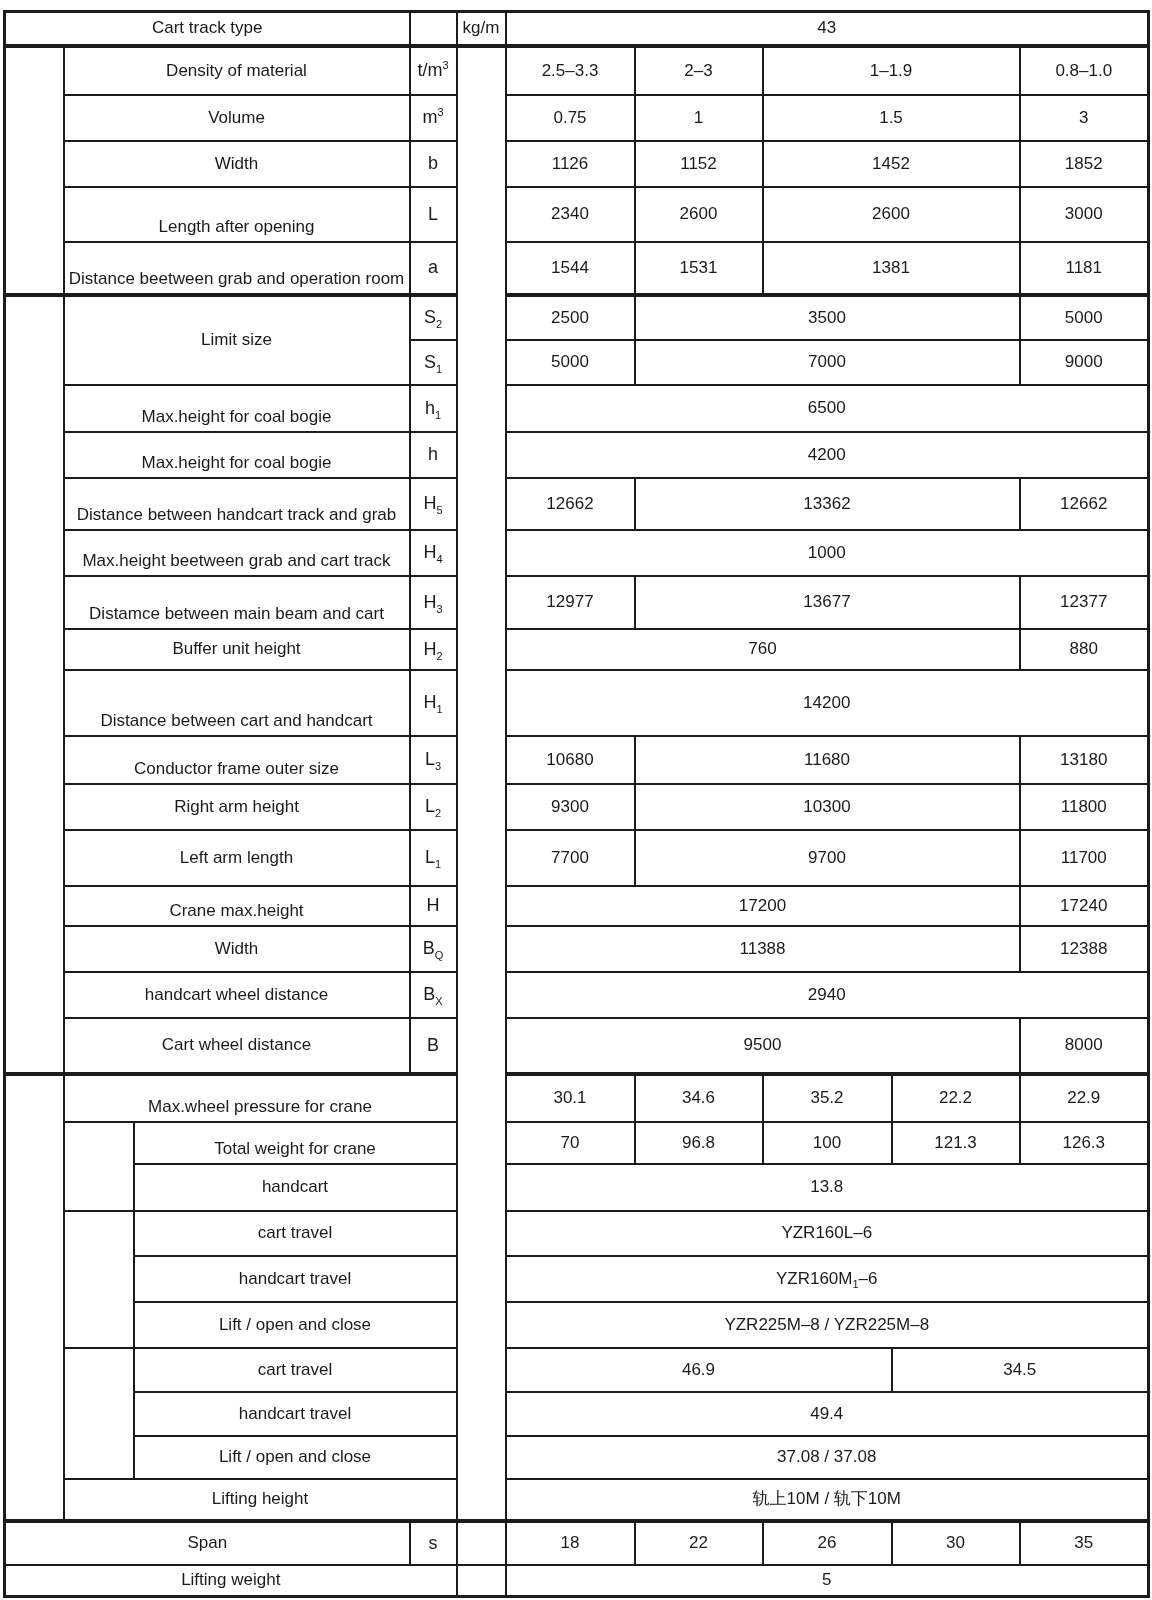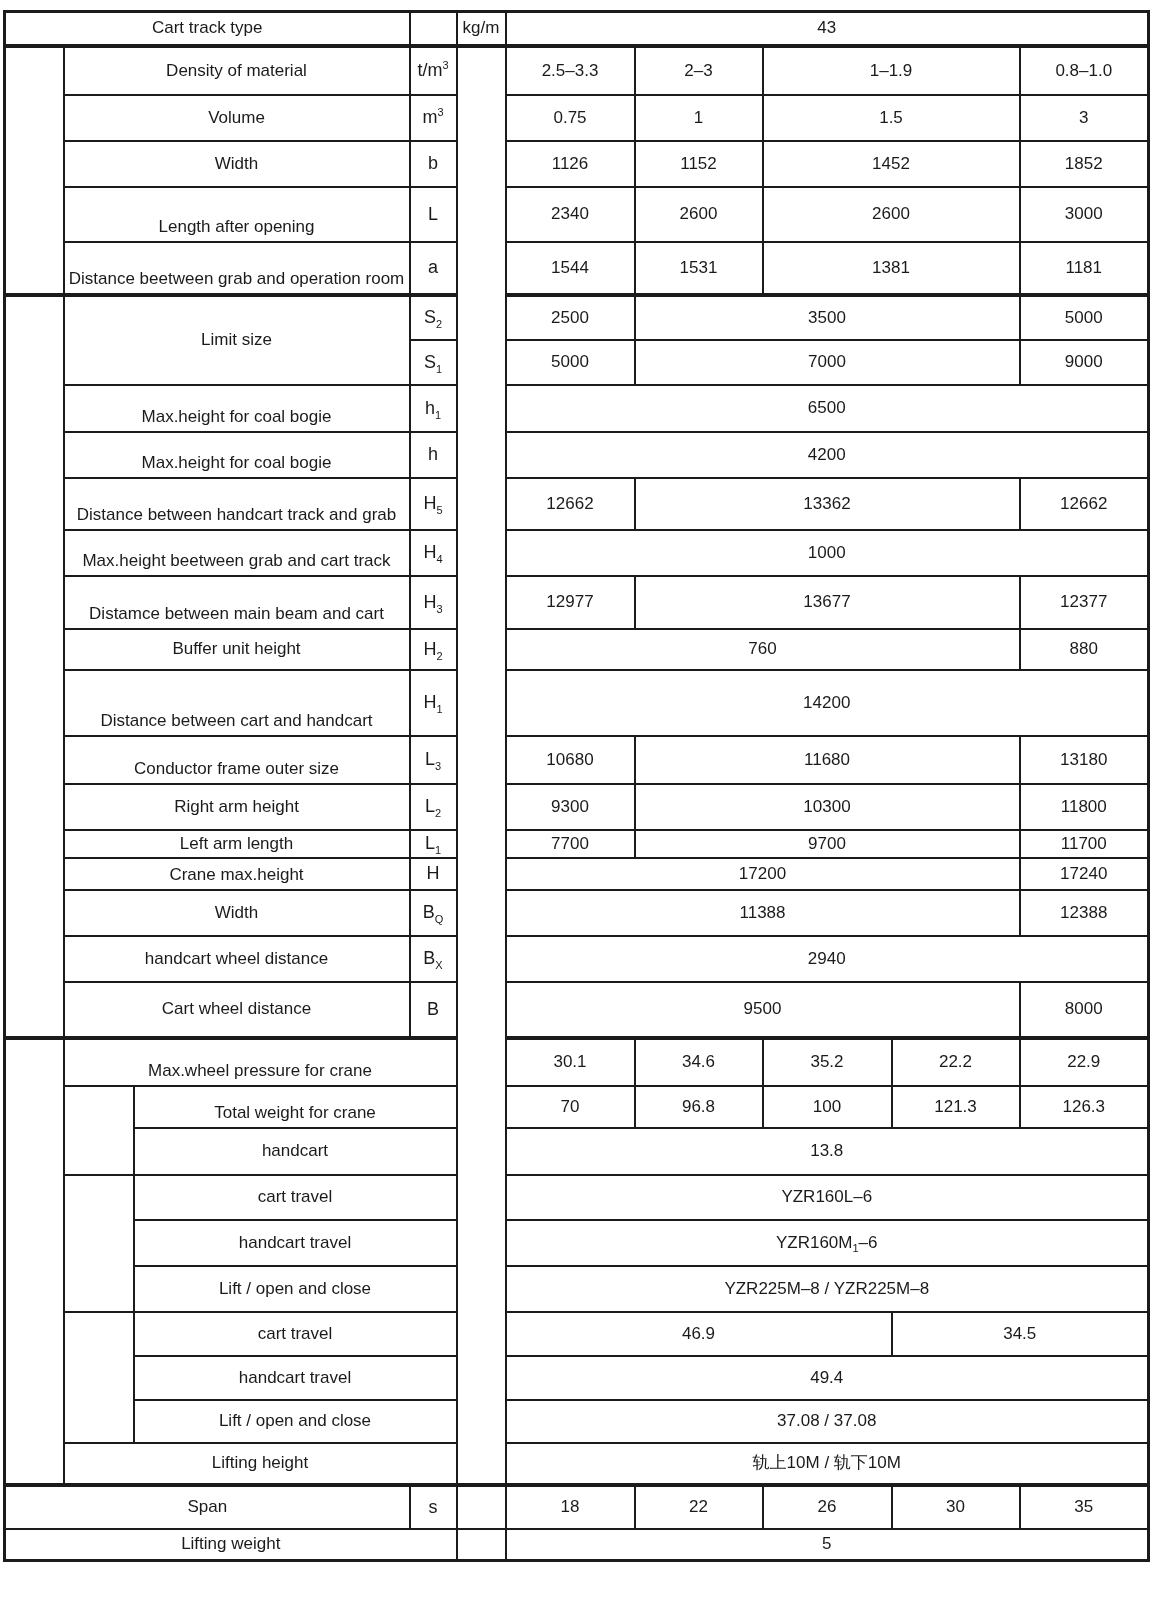--- a/index.html
+++ b/index.html
@@ -169,29 +169,29 @@
   </tr>
 
   <tr style="height:46px">
     <td colspan="2">Right arm height</td>
     <td class="sym"><span>L</span><sub>2</sub></td>
     <td>9300</td>
     <td colspan="3">10300</td>
     <td>11800</td>
   </tr>
 
-  <tr style="height:28px">
+  <tr style="height:56px">
     <td colspan="2">Left arm length</td>
     <td class="sym"><span>L</span><sub>1</sub></td>
     <td>7700</td>
     <td colspan="3">9700</td>
     <td>11700</td>
   </tr>
 
-  <tr style="height:32px">
+  <tr style="height:40px">
     <td colspan="2" class="low">Crane max.height</td>
     <td class="sym"><span>H</span></td>
     <td colspan="4">17200</td>
     <td>17240</td>
   </tr>
 
   <tr style="height:46px">
     <td colspan="2">Width</td>
     <td class="sym"><span>B</span><sub>Q</sub></td>
     <td colspan="4">11388</td>

